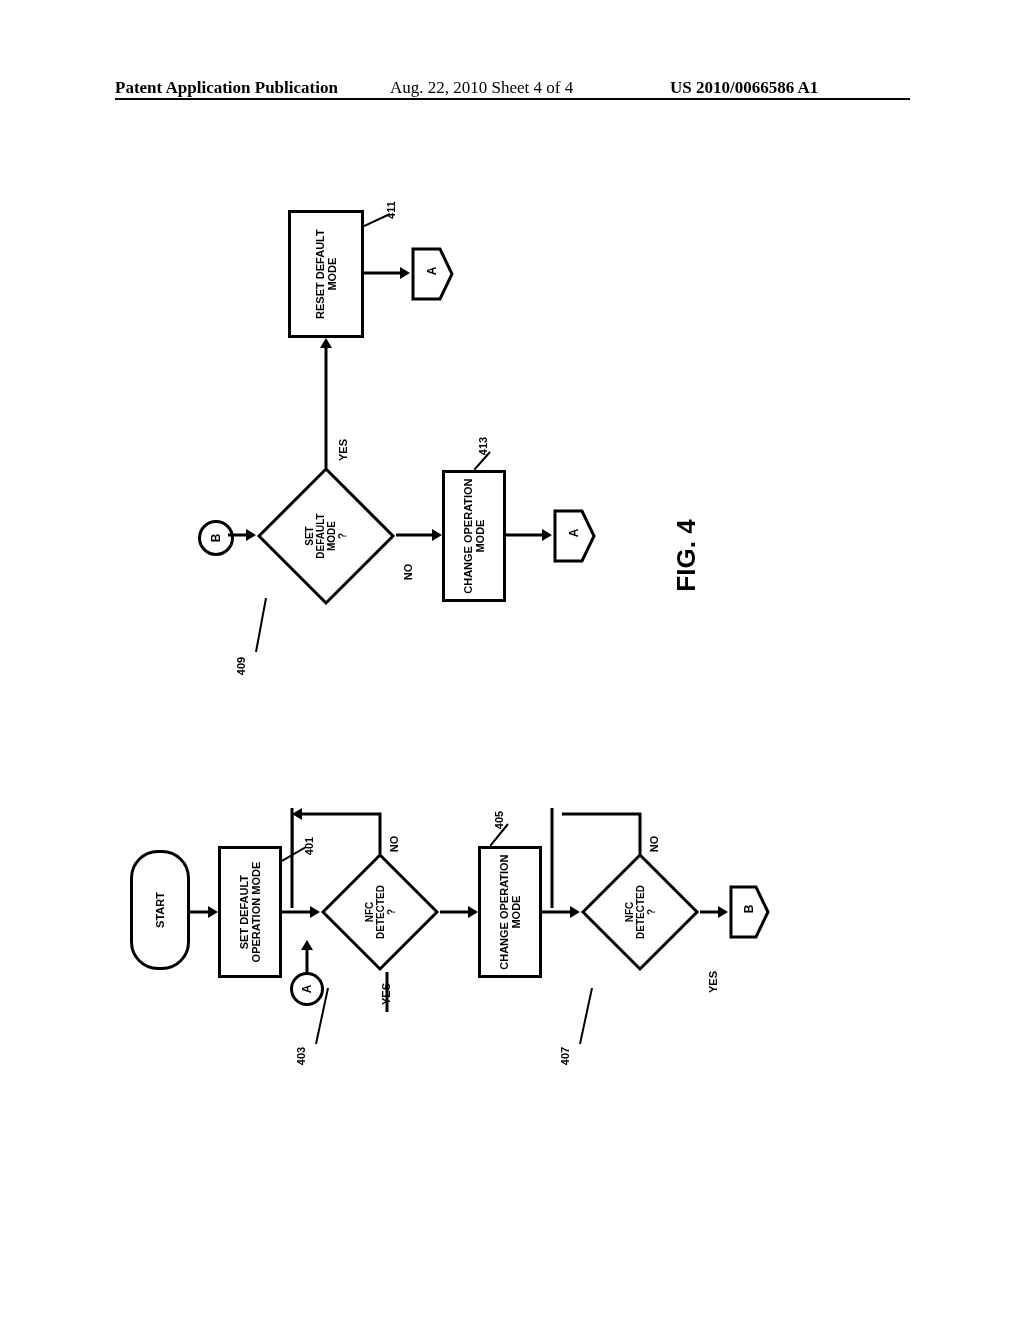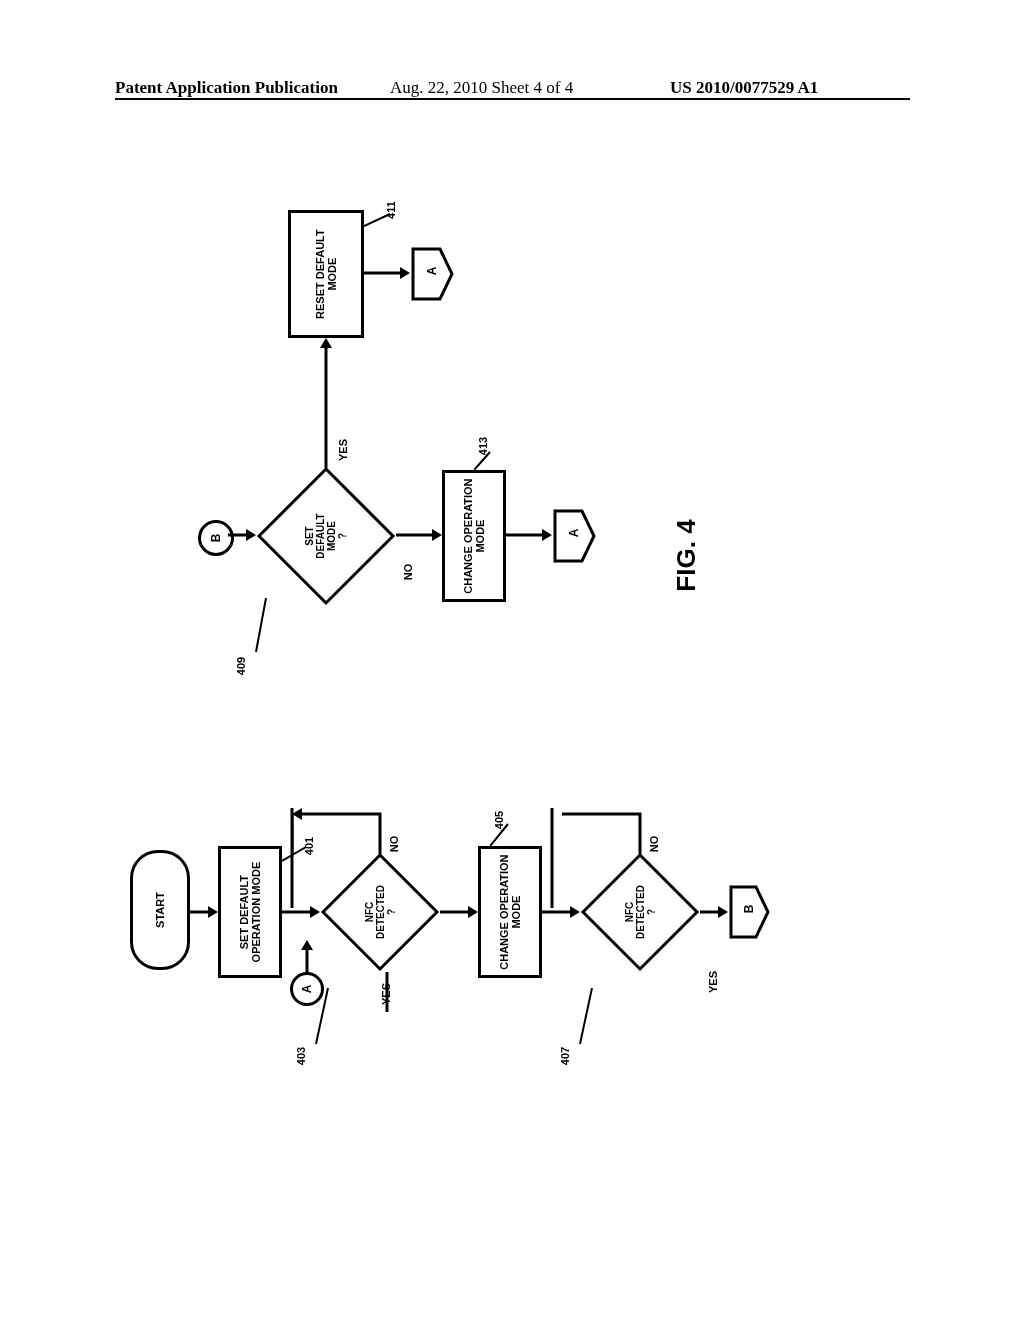--- a/index.html
+++ b/index.html
@@ -154,21 +154,21 @@
 
 </style>
 </head>
 <body>
 
 <div class="page">
 
   <div class="header">
     <span class="left">Patent Application Publication</span>
     <span class="mid">Aug. 22, 2010  Sheet 4 of 4</span>
-    <span class="right">US 2010/0077529 A1</span>
+    <span class="right">US 2010/0066586 A1</span>
   </div>
   <div class="header-rule"></div>
 
   <div class="shape start-box" style="left:130px; top:850px; width:60px; height:120px;">
     <span class="vtext">START</span>
   </div>
 
   <svg class="shape" style="left:190px; top:905px;" width="28" height="14">
     <line x1="0" y1="7" x2="18" y2="7" stroke="#000" stroke-width="3"></line>
     <polygon points="18,1 28,7 18,13" fill="#000"></polygon>

